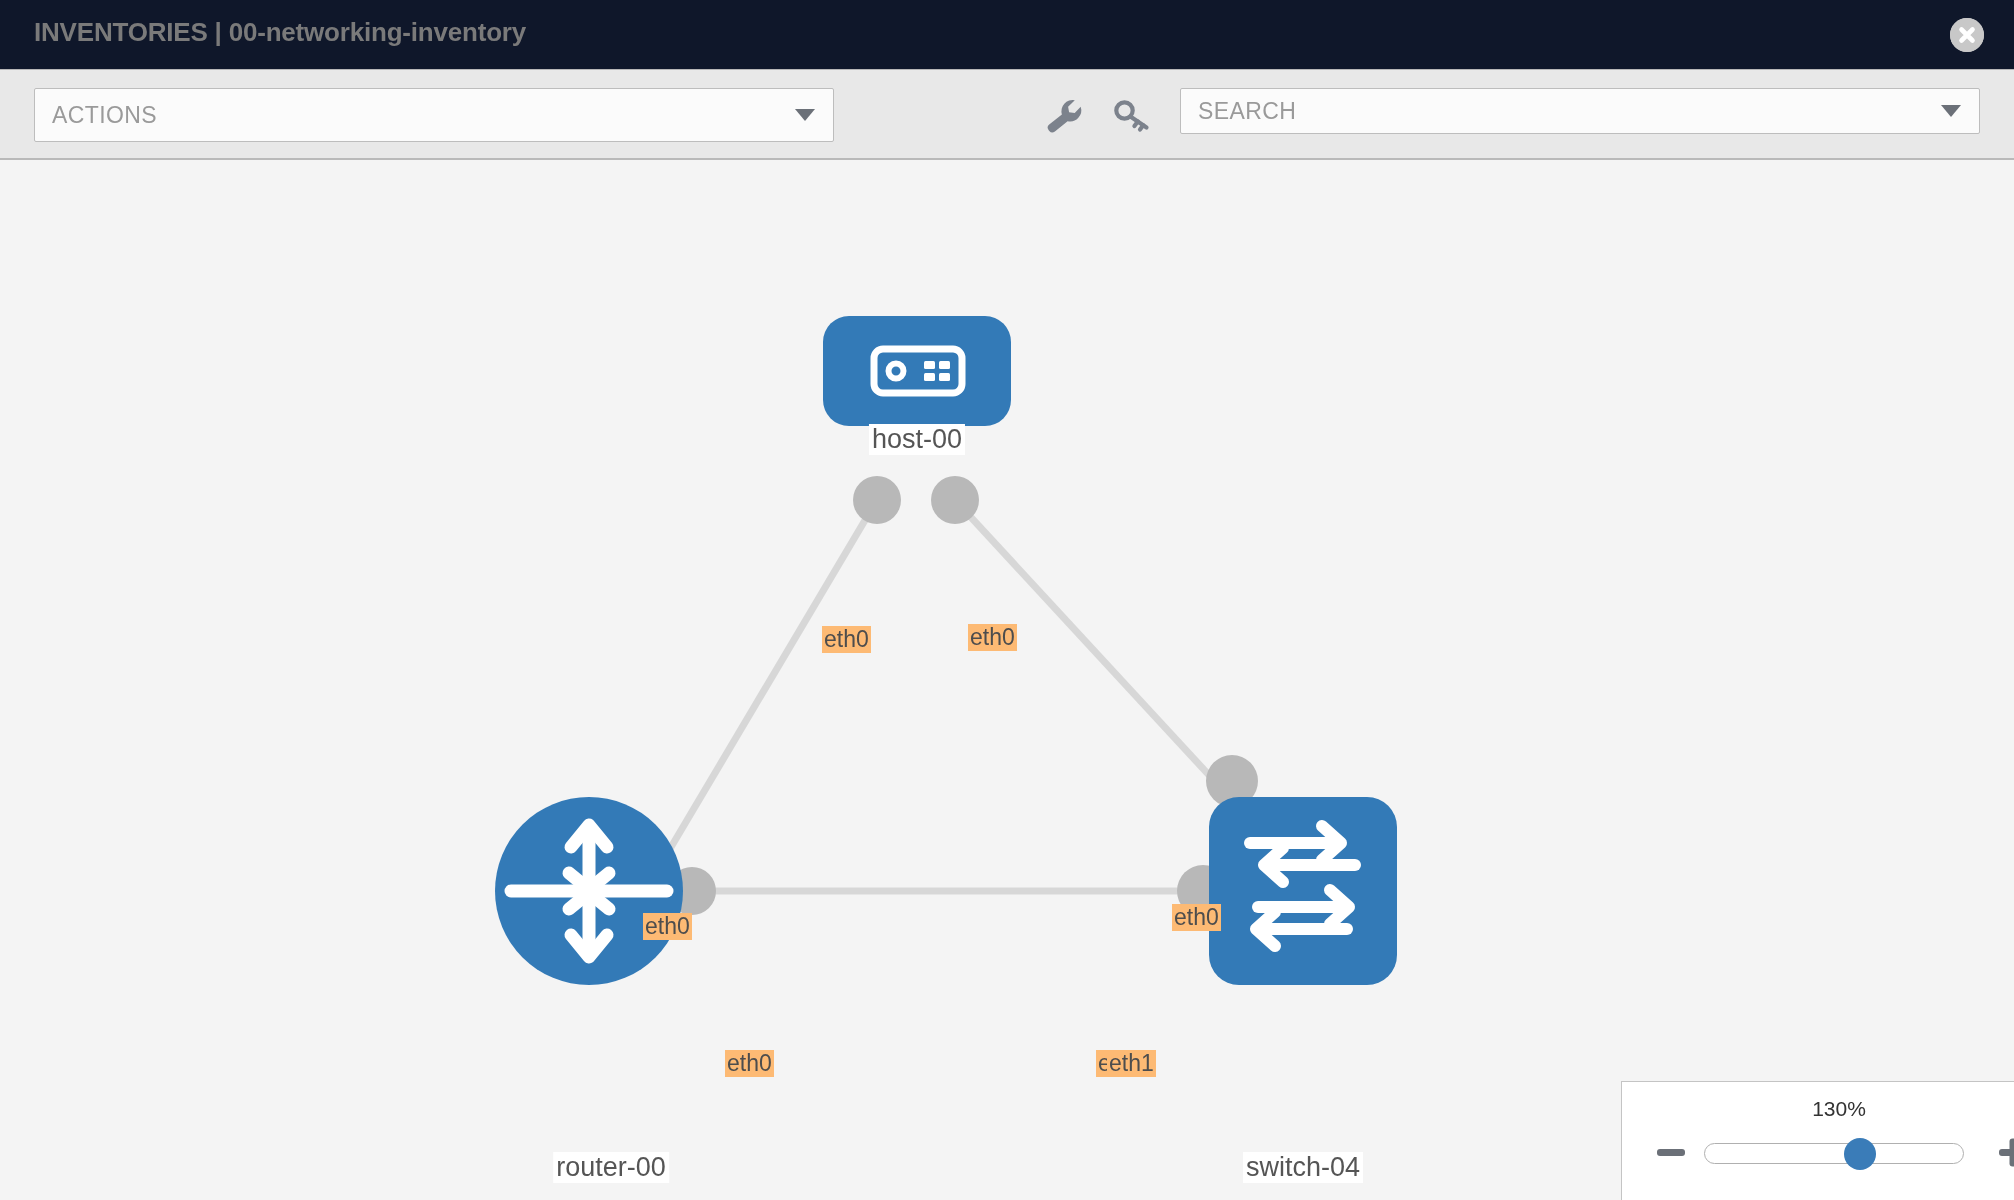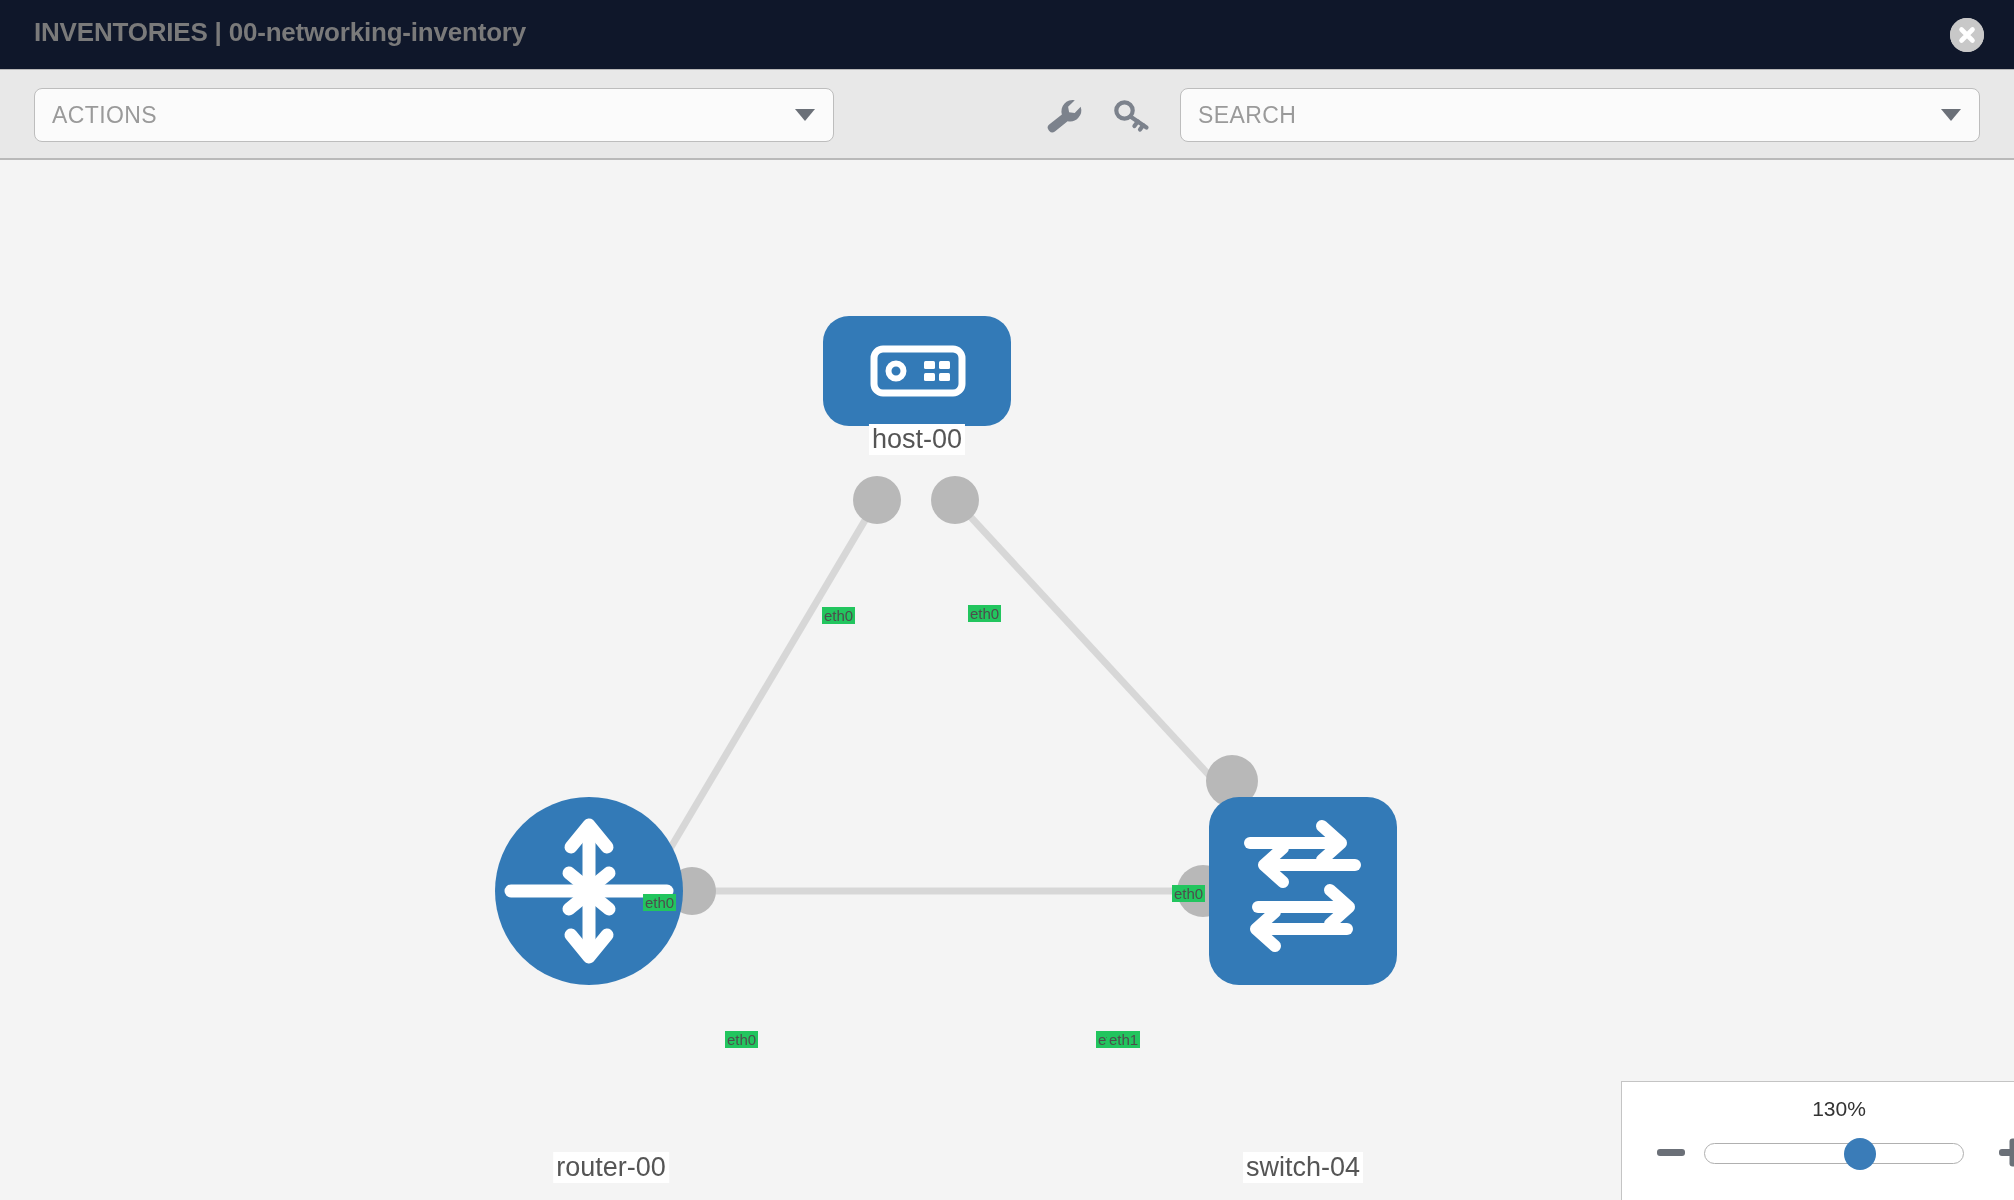--- a/index.html
+++ b/index.html
@@ -63,21 +63,21 @@
     width: 2014px;
     height: 90px;
     background: #e8e8e8;
     border-bottom: 2px solid #b9b9b9;
     box-sizing: border-box;
   }
   .select-box {
     position: absolute;
     background: #fbfbfb;
     border: 1px solid #bdbdbd;
-    border-radius: 8px;
+    border-radius: 2px;
     box-sizing: border-box;
     cursor: pointer;
   }
   .select-box .sel-label {
     position: absolute;
     left: 17px;
     top: 50%;
     transform: translateY(-50%);
     font-size: 23px;
     color: #9a9a9a;
@@ -98,21 +98,21 @@
   #actions-select {
     left: 34px;
     top: 18px;
     width: 800px;
     height: 54px;
   }
   #search-select {
     left: 1180px;
     top: 18px;
     width: 800px;
-    height: 54px;
+    height: 46px;
   }
   .tool-icon {
     position: absolute;
     top: 26px;
     width: 44px;
     height: 40px;
     cursor: pointer;
   }
   #wrench-tool { left: 1043px; }
   #key-tool    { left: 1110px; }
@@ -140,26 +140,27 @@
     font-size: 27px;
     color: #555555;
     background: #ffffff;
     padding: 0 3px;
     white-space: nowrap;
     transform: translateX(-50%);
     cursor: pointer;
   }
   .link-label {
     position: absolute;
-    font-size: 15px;
+    font-size: 23px;
     color: #4d4d4d;
-    background: #22c55e;
+    background: #fdba74;
     padding: 0 2px;
     white-space: nowrap;
     cursor: default;
+    margin-top: 19px;
   }
 
   
   .zoom-widget {
     position: absolute;
     left: 1621px;
     top: 1081px;
     width: 435px;
     height: 119px;
     background: #ffffff;

